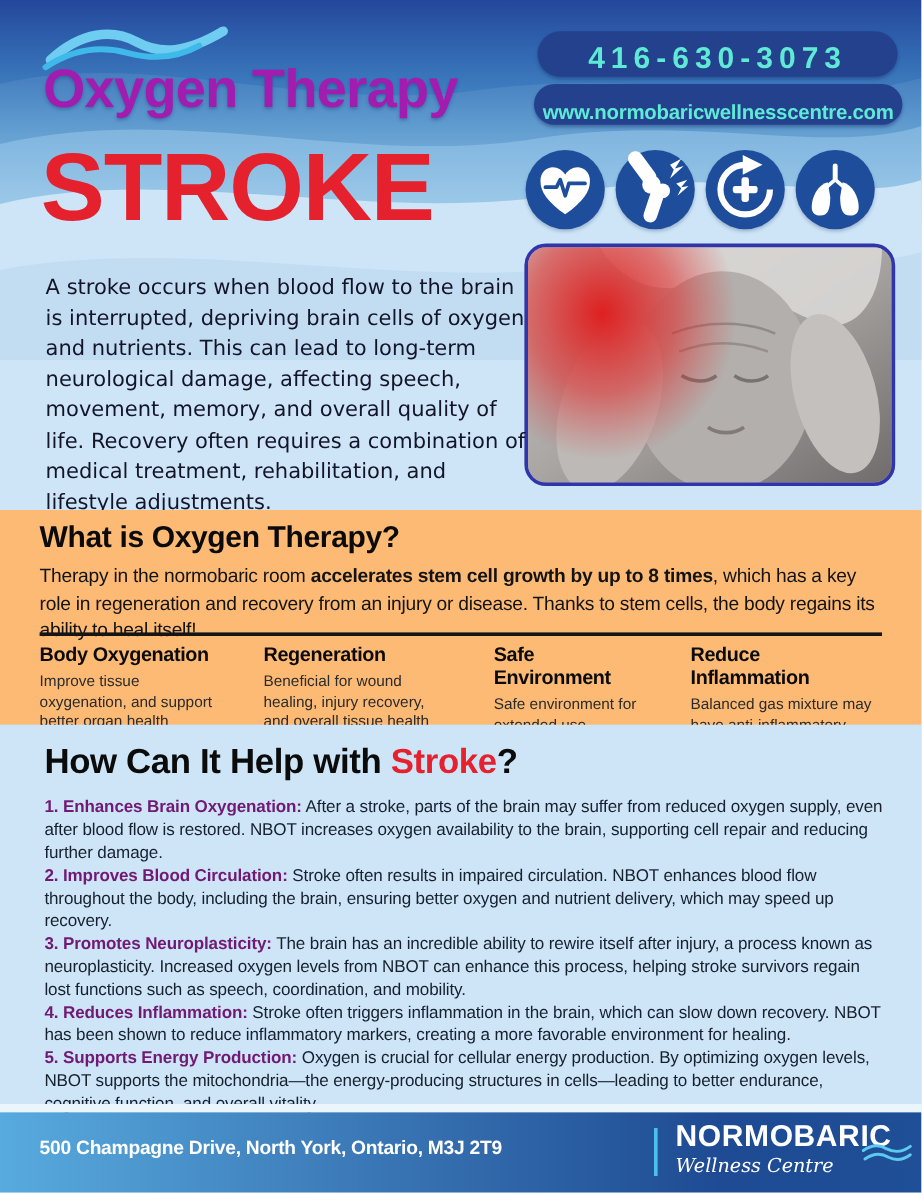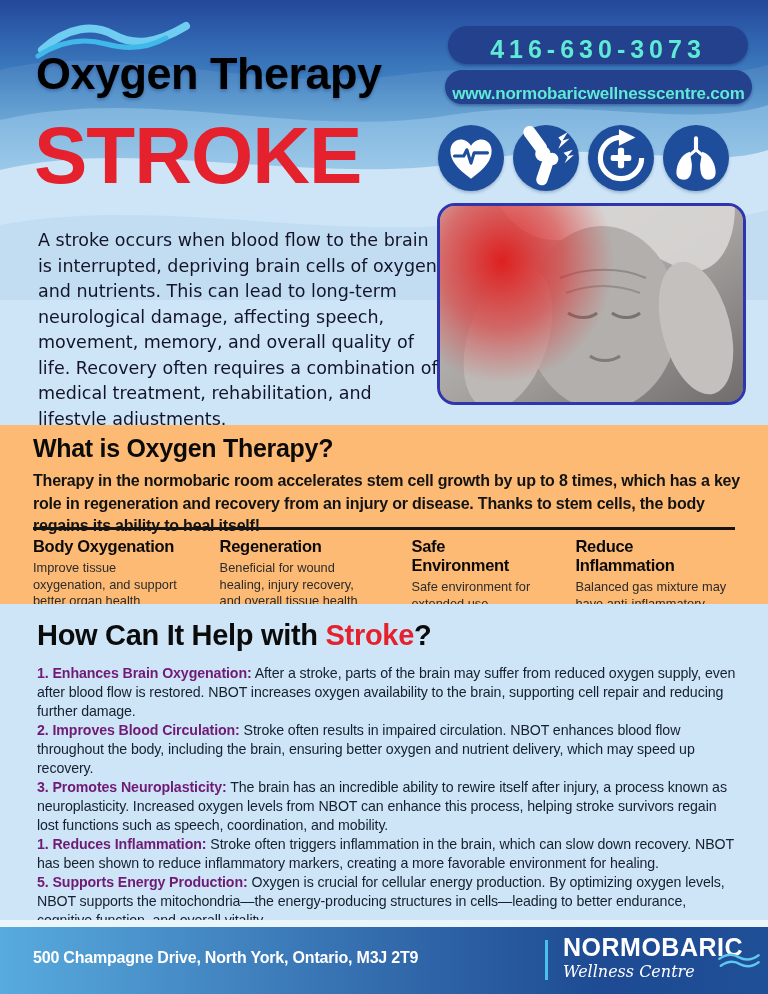--- a/index.html
+++ b/index.html
@@ -5,42 +5,42 @@
   html,body{margin:0;padding:0;}
   .page{position:relative;width:768px;height:994px;background:#cde5f7;overflow:hidden;
         font-family:"Liberation Sans",sans-serif;}
 
   
   .header-band{position:absolute;top:0;left:0;width:768px;height:300px;
     background:linear-gradient(180deg,#24479a 0%,#2f62ae 12%,#3f7fc0 26%,#5e9ed2 40%,
                #8abde2 55%,#b4d6ef 72%,#cde5f7 100%);}
   .header-waves{position:absolute;inset:0;width:100%;height:100%;}
   .brand-waves{position:absolute;left:34px;top:18px;width:160px;height:44px;}
-  .brand-title{position:absolute;left:36px;top:48px;font-size:45px;font-weight:700;color:#000000;
+  .brand-title{position:absolute;left:36px;top:48px;font-size:45px;font-weight:700;color:#a21caf;
     letter-spacing:-0.5px;text-shadow:0 2px 3px rgba(18,48,110,.35);}
   .pill{position:absolute;background:#24418e;border-radius:20px;color:#5eead4;display:flex;
     align-items:flex-end;justify-content:center;font-weight:700;box-shadow:0 2px 3px rgba(16,38,96,.4);}
   .phone-pill{left:448px;top:26px;width:300px;height:38px;font-size:25px;letter-spacing:5px;}
   .site-pill{left:445px;top:70px;width:307px;height:34px;font-size:17px;letter-spacing:-0.2px;}
   .stroke-title{position:absolute;left:34px;top:116px;font-size:80px;font-weight:800;
     color:#e5212e;line-height:1;letter-spacing:-1px;}
   .icon-row{position:absolute;left:438px;top:125px;display:flex;gap:9px;}
   .icon-circle{width:66px;height:66px;border-radius:50%;background:#1d4d9b;display:flex;
     align-items:center;justify-content:center;box-shadow:0 2px 3px rgba(16,38,96,.25);}
   .photo-frame{position:absolute;left:437px;top:203px;width:303px;height:196px;
     border:3px solid #2e35ad;border-radius:18px;overflow:hidden;background:#9a9795;}
   .intro-text{position:absolute;left:38px;top:228px;width:402px;font-size:17.5px;
     line-height:25.5px;color:#141428;font-family:"DejaVu Sans",sans-serif;}
 
   
   .white-section{position:absolute;left:0;top:425px;width:768px;height:179px;background:#fdba74;}
   .what-heading{position:absolute;left:33px;top:9px;font-size:25px;font-weight:800;color:#0b0b0b;
     letter-spacing:-0.3px;}
   .what-paragraph{position:absolute;left:33px;top:45px;width:708px;font-size:16px;
-    line-height:22.5px;color:#131313;letter-spacing:-0.2px;font-weight:bold;}
+    line-height:22.5px;color:#131313;letter-spacing:-0.2px;}
   .benefits-divider{position:absolute;left:33px;top:102px;width:702px;border-top:3px solid #151515;}
   .benefits-row{position:absolute;left:33px;top:112px;width:708px;display:flex;gap:28px;}
   .benefit{box-sizing:border-box;padding-right:14px;}
   .benefit.b1{width:180px;} .benefit.b2{width:186px;} .benefit.b3{width:188px;} .benefit.b4{width:154px;}
   .benefit-title{font-size:16.5px;font-weight:800;color:#0b0b0b;letter-spacing:-0.3px;margin-bottom:4px;}
   .benefit-text{font-size:12.8px;line-height:16.5px;color:#2b2b2b;}
 
   
   .help-section{position:absolute;left:0;top:604px;width:768px;height:316px;background:#cde5f7;}
   .help-heading{position:absolute;left:37px;top:15px;font-size:29px;font-weight:800;color:#0b0b0b;
@@ -181,21 +181,21 @@
       </div>
     </div>
   </div>
 
   <div class="help-section">
     <div class="help-heading"><span>How Can It Help with </span><span class="hl">Stroke</span><span>?</span></div>
     <div class="help-list">
       <p><b>1. Enhances Brain Oxygenation:</b><span> After a stroke, parts of the brain may suffer from reduced oxygen supply, even after blood flow is restored. NBOT increases oxygen availability to the brain, supporting cell repair and reducing further damage.</span></p>
       <p><b>2. Improves Blood Circulation:</b><span> Stroke often results in impaired circulation. NBOT enhances blood flow throughout the body, including the brain, ensuring better oxygen and nutrient delivery, which may speed up recovery.</span></p>
       <p><b>3. Promotes Neuroplasticity:</b><span> The brain has an incredible ability to rewire itself after injury, a process known as neuroplasticity. Increased oxygen levels from NBOT can enhance this process, helping stroke survivors regain lost functions such as speech, coordination, and mobility.</span></p>
-      <p><b>1. Reduces Inflammation:</b><span> Stroke often triggers inflammation in the brain, which can slow down recovery. NBOT has been shown to reduce inflammatory markers, creating a more favorable environment for healing.</span></p>
+      <p><b>4. Reduces Inflammation:</b><span> Stroke often triggers inflammation in the brain, which can slow down recovery. NBOT has been shown to reduce inflammatory markers, creating a more favorable environment for healing.</span></p>
       <p><b>5. Supports Energy Production:</b><span> Oxygen is crucial for cellular energy production. By optimizing oxygen levels, NBOT supports the mitochondria—the energy-producing structures in cells—leading to better endurance, cognitive function, and overall vitality.</span></p>
       <p><b>6. Enhances Cardiovascular Health:</b><span> Stroke patients often have underlying cardiovascular issues. By improving oxygenation and circulation, NBOT may contribute to better heart and blood vessel health, reducing the risk of future strokes.</span></p>
     </div>
   </div>
 
   <div class="footer-strip"></div>
   <div class="footer-bar">
     <div class="footer-address">500 Champagne Drive, North York, Ontario, M3J 2T9</div>
     <div class="footer-divider"></div>
     <div class="footer-brand">

